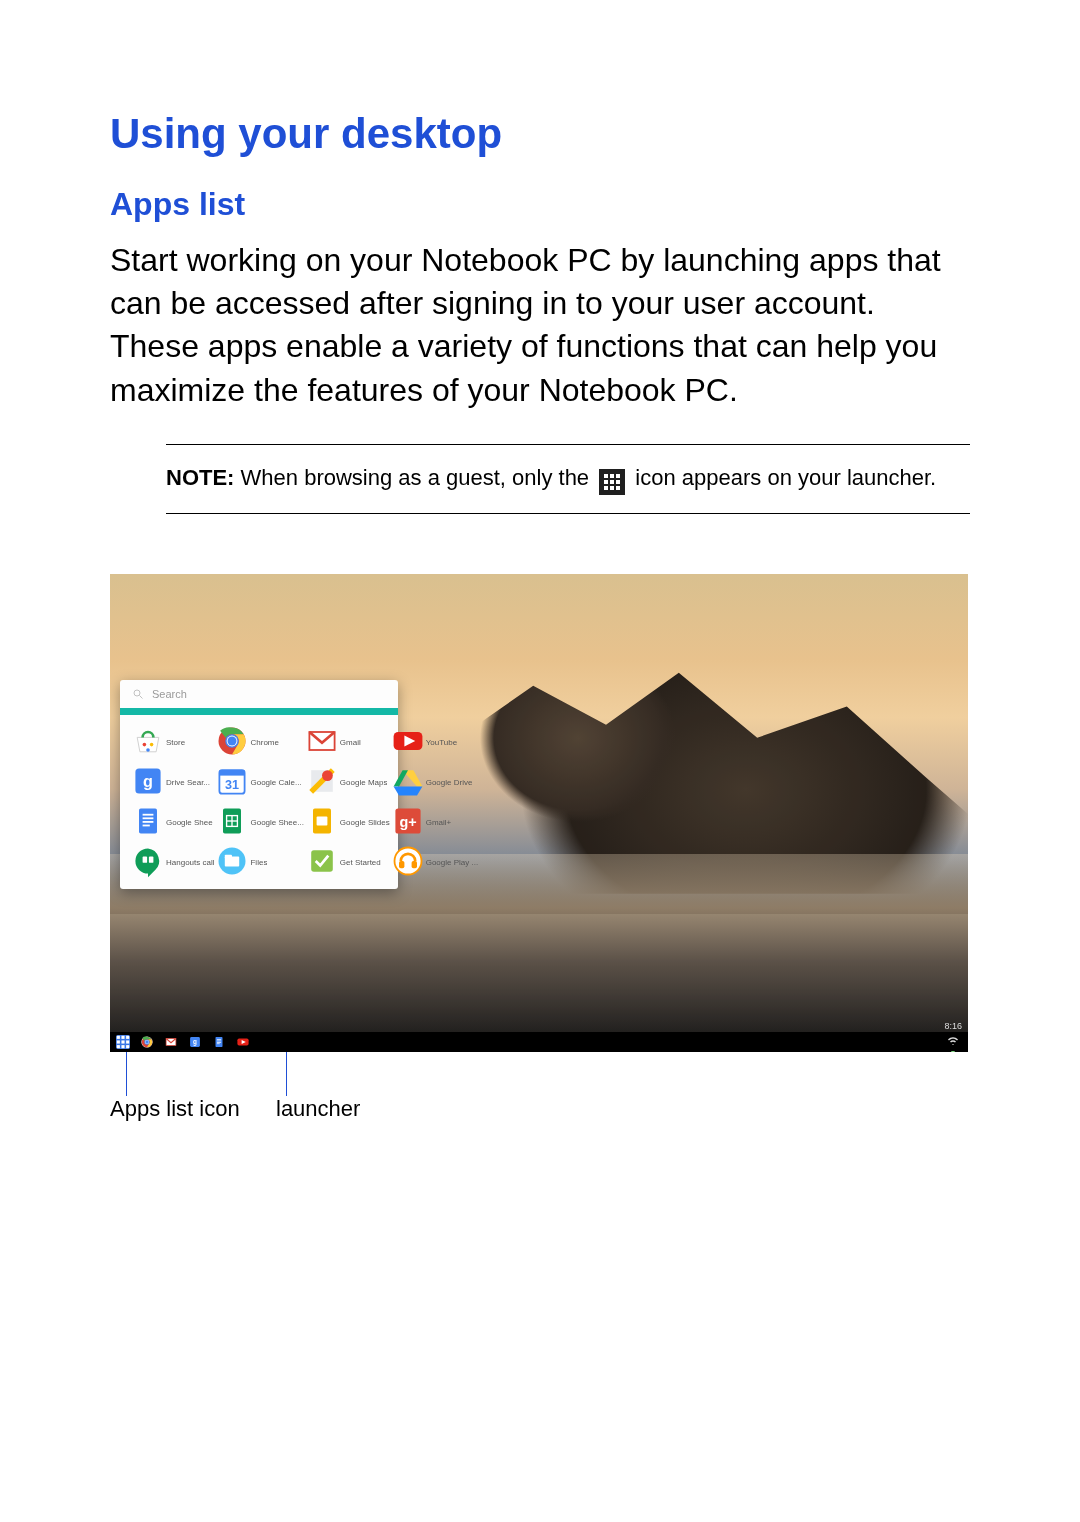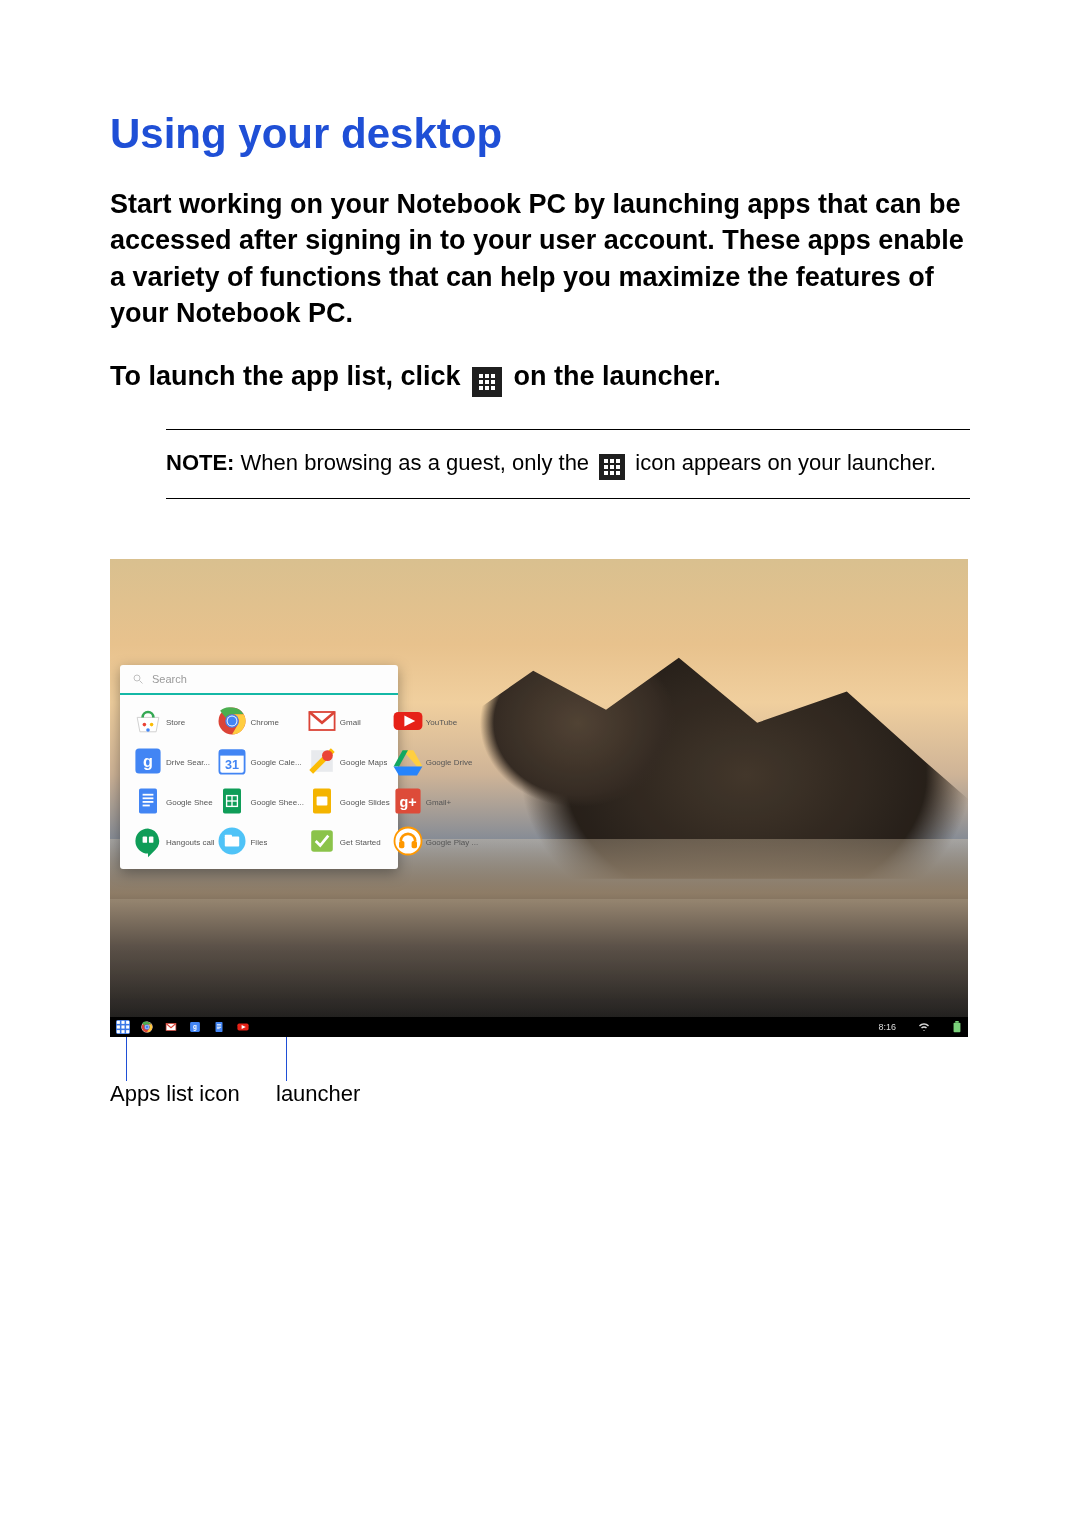--- a/index.html
+++ b/index.html
@@ -1,82 +1,64 @@
 <!DOCTYPE html>
 <html><head>
 <meta charset="utf-8">
 <style>
   * { box-sizing: border-box; margin: 0; padding: 0; }
   html, body { width: 1080px; height: 1522px; background: #fff; font-family: "Segoe UI", "Myriad Pro", Arial, sans-serif; color: #000; }
   .page { position: relative; width: 1080px; height: 1066px; padding: 110px 110px 0 110px; }
   h1 { color: #1f4fd6; font-size: 42px; font-weight: 700; margin-bottom: 28px; letter-spacing: 0px; }
   h2 { color: #1f4fd6; font-size: 32px; font-weight: 700; margin-bottom: 16px; }
-  p.body { font-size: 27px; line-height: 1.35; margin-bottom: 26px; font-weight: bold; }
+  p.body { font-size: 32px; line-height: 1.35; margin-bottom: 26px; }
   .inline-chip { display: inline-flex; align-items: center; justify-content: center; width: 30px; height: 30px; background: #1f1f1f; vertical-align: -6px; margin: 0 4px; }
   .inline-chip svg { width: 18px; height: 18px; }
   .note-box { border-top: 1px solid #000; border-bottom: 1px solid #000; margin: 32px 0 60px 56px; padding: 18px 8px 18px 0; font-size: 22px; line-height: 1.4; }
   .note-box .chip-sm { width: 26px; height: 26px; }
   .note-box strong { font-weight: 700; }
 
   
   .shot { position: relative; width: 858px; height: 478px; overflow: hidden; background: #0a0a0a; }
   .sky { position: absolute; inset: 0; background: linear-gradient(180deg,#d9c08f 0%, #e8c28d 18%, #f0cf9e 30%, #cfb497 45%, #7f8895 60%, #31414e 80%, #0e1a23 100%); }
   .mountain { position: absolute; left: 300px; top: 60px; width: 560px; height: 260px; background:
       radial-gradient(140px 120px at 30% 40%, #5a4a3a 0%, #3b3027 60%, transparent 70%),
       radial-gradient(300px 220px at 60% 60%, #4a3d30 0%, #2b231c 60%, transparent 75%);
       filter: brightness(0.9); clip-path: polygon(0% 70%, 12% 35%, 22% 20%, 35% 35%, 48% 15%, 62% 40%, 78% 28%, 92% 55%, 100% 70%, 100% 100%, 0% 100%); }
   .beach { position:absolute; left:0; right:0; bottom:18px; height:180px; background: linear-gradient(180deg, rgba(240,220,190,0.3) 0%, #8e7c66 30%, #4b4139 60%, #1a1714 100%); }
   .reflect { position:absolute; left:0; right:0; bottom:18px; height:120px; background: linear-gradient(180deg, rgba(255,230,190,0.25), rgba(20,25,30,0.7)); mix-blend-mode: screen; opacity:.5; }
 
   .launcher-panel { position: absolute; left: 10px; top: 106px; width: 278px; background: #fdfdfd; border-radius: 3px; box-shadow: 0 4px 14px rgba(0,0,0,.35); padding-bottom: 6px; }
-  .lp-search { display:flex; align-items:center; gap:8px; padding: 8px 12px; color:#9a9a9a; font-size: 11px; border-bottom: 2px solid #14b8a6; }
+  .lp-search { display:flex; align-items:center; gap:8px; padding: 8px 12px; color:#9a9a9a; font-size: 11px; border-bottom: 7px solid #14b8a6; }
   .lp-search svg { width:12px; height:12px; opacity:.6; }
   .lp-grid { display:grid; grid-template-columns: repeat(4,1fr); gap: 4px 0; padding: 8px 10px 4px 10px; }
   .app { display:flex; flex-direction:row; align-items:center; justify-content:flex-start; }
   .app .ic { width: 36px; height: 36px; border-radius: 6px; display:flex; align-items:center; justify-content:center; font-size: 18px; font-weight:700; color:#fff; }
   .app .lbl { font-size: 8px; color:#555; margin-top: 4px; text-align:center; white-space: nowrap; max-width: 60px; overflow:hidden; text-overflow: ellipsis; }
 
   .shelf { position:absolute; left:0; right:0; bottom:0; height:20px; background:#000; display:flex; align-items:center; padding: 0 6px; gap: 10px; }
   .shelf .sic { width:14px; height:14px; border-radius:2px; }
   .shelf .spacer { flex:1; }
-  .shelf .tray { color:#ddd; font-size:9px; display:flex; align-items:center; gap:22px; }
+  .shelf .tray { color:#ddd; font-size:9px; display:flex; align-items:center; gap:4px;flex-direction:column; }
 
   .callouts { position: relative; width: 858px; height: 80px; }
   .cline { position:absolute; top:0; width:1px; height:44px; background:#1f4fd6; }
   .clabel { position:absolute; top:44px; font-size:22px; color:#000; white-space:nowrap; }
 
   .footer { position:absolute; left:110px; right:110px; bottom:70px; border-top: 1px solid #1f4fd6; padding-top: 10px; display:flex; justify-content:space-between; font-size: 20px; color:#000; }
 </style>
 </head>
 <body>
 
 <div class="page">
   <h1>Using your desktop</h1>
+  <h2>Apps list</h2>
 
   <p class="body">Start working on your Notebook PC by launching apps that can be accessed after signing in to your user account. These apps enable a variety of functions that can help you maximize the features of your Notebook PC.</p>
 
-  <p class="body">
-    <span>To launch the app list, click </span>
-    <span class="inline-chip">
-      <svg viewBox="0 0 18 18">
-          <g fill="#fff">
-            <rect x="1" y="1" width="4" height="4"></rect>
-            <rect x="7" y="1" width="4" height="4"></rect>
-            <rect x="13" y="1" width="4" height="4"></rect>
-            <rect x="1" y="7" width="4" height="4"></rect>
-            <rect x="7" y="7" width="4" height="4"></rect>
-            <rect x="13" y="7" width="4" height="4"></rect>
-            <rect x="1" y="13" width="4" height="4"></rect>
-            <rect x="7" y="13" width="4" height="4"></rect>
-            <rect x="13" y="13" width="4" height="4"></rect>
-          </g>
-        </svg>
-    </span>
-    <span> on the launcher.</span>
-  </p>
 
   <div class="note-box">
     <strong>NOTE:</strong><span> When browsing as a guest, only the </span><span class="inline-chip chip-sm">
       <svg viewBox="0 0 18 18">
           <g fill="#fff">
             <rect x="1" y="1" width="4" height="4"></rect>
             <rect x="7" y="1" width="4" height="4"></rect>
             <rect x="13" y="1" width="4" height="4"></rect>
             <rect x="1" y="7" width="4" height="4"></rect>
             <rect x="7" y="7" width="4" height="4"></rect>

